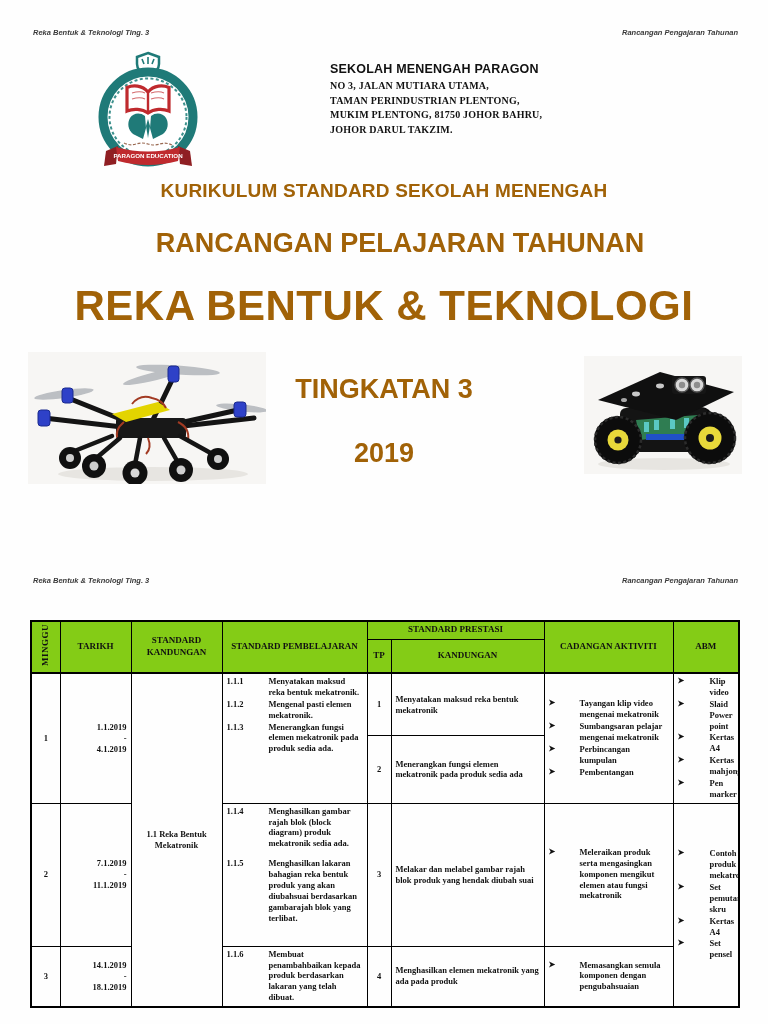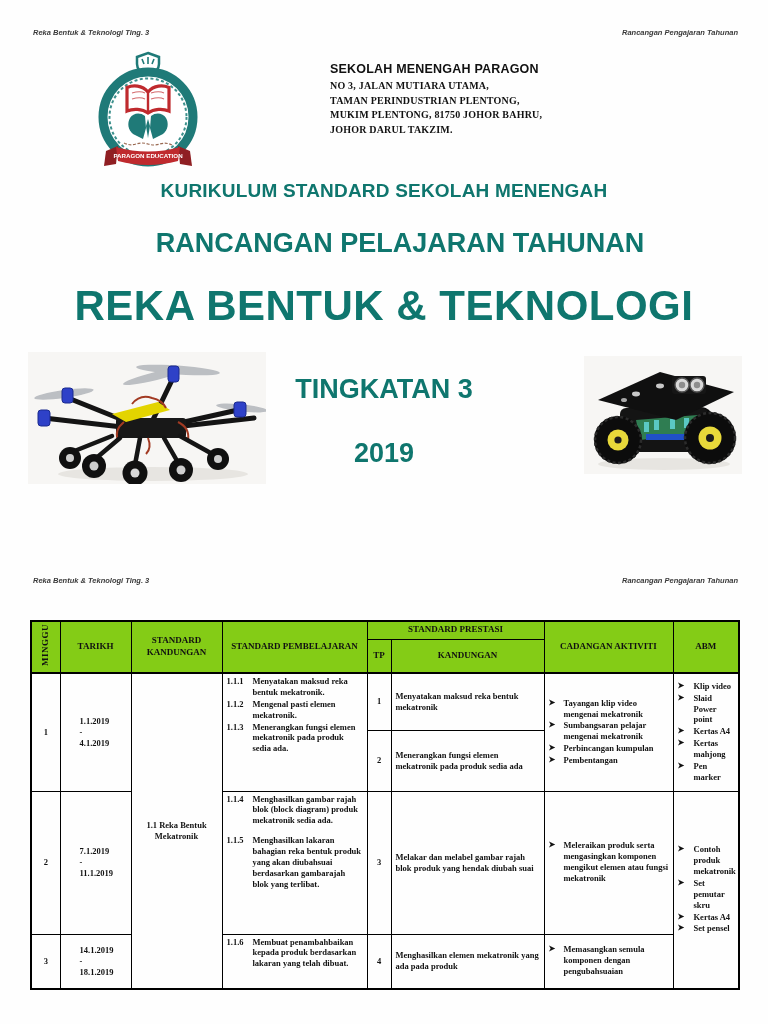--- a/index.html
+++ b/index.html
@@ -12,21 +12,21 @@
              font-family:"Liberation Sans", sans-serif; font-style:italic; font-weight:600;
              font-size:7.5px; color:#3a3a3a; }
   .running .rt { text-align:center;margin-left:39px; }
 
   
   .school-block { position:absolute; left:330px; top:62px; width:300px; font-family:"Liberation Serif", serif; }
   .school-name { font-size:12.5px; font-weight:700; font-family:"Liberation Sans", sans-serif; letter-spacing:.2px; margin-bottom:3px;}
   .school-address { font-size:10px; font-weight:700; line-height:1.45; white-space:pre-line; letter-spacing:.2px; }
 
   .ctitle { position:absolute; left:0; width:768px; text-align:center;
-            font-family:"Liberation Sans", sans-serif; font-weight:700; color:#0f766e; }
+            font-family:"Liberation Sans", sans-serif; font-weight:700; color:#a16207; }
   .t-kurikulum { top:180px; font-size:19px; letter-spacing:.2px; }
   .t-rpt       { top:228px; font-size:27px;margin-left:16px; }
   .t-subject   { top:282px; font-size:42px; letter-spacing:.5px; }
   .t-form      { top:374px; font-size:27px; }
   .t-year      { top:438px; font-size:27px; }
 
   .cover-footer { top:500px; }
 
   .photo { position:absolute; }
 
@@ -34,25 +34,25 @@
   .rpt-table { position:absolute; left:30px; top:620px; border-collapse:collapse; table-layout:fixed;
                width:708px; font-size:8.5px; line-height:1.28; font-weight:700; }
   .rpt-table th, .rpt-table td { border:1px solid #000; padding:2px 4px; vertical-align:middle; overflow:hidden; }
   .rpt-table { border:2px solid #000; }
   .rpt-table thead th { background:#84cc16; text-align:center; font-size:9px; }
   .rpt-table thead tr.h2 th { border-top:1px solid #000; }
   .rpt-table thead th { border-bottom-width:2px; }
   th.v-minggu { width:29px; }
   .v-text { writing-mode:vertical-rl; transform:rotate(180deg); margin:0 auto; letter-spacing:.5px; }
   td.c-minggu { text-align:center; }
-  td.c-tarikh { text-align:left; white-space:pre-line;padding-left:19px; }
+  td.c-tarikh { text-align:right; white-space:pre-line;padding-left:19px; }
   td.c-tp { text-align:center; }
   td.c-kandungan { text-align:center; }
   td.c-pembelajaran { vertical-align:top; }
-  .li { display:flex; gap:4px; margin-bottom:1px; align-items:flex-start; }
+  .li { display:flex; gap:20px; margin-bottom:1px; align-items:flex-start; }
   .li-b { flex:0 0 11px; font-size:8px; }
   .li-b.num { flex:0 0 22px; font-size:8.5px; }
   .li-t { flex:1 1 auto; }
   .gap-list .li + .li { margin-top:9px;font-family:Liberation Serif, serif; }
   .abm-cell .li-b { flex-basis:12px; }
 </style>
 </head>
 <body>
 
 <div class="canvas">

